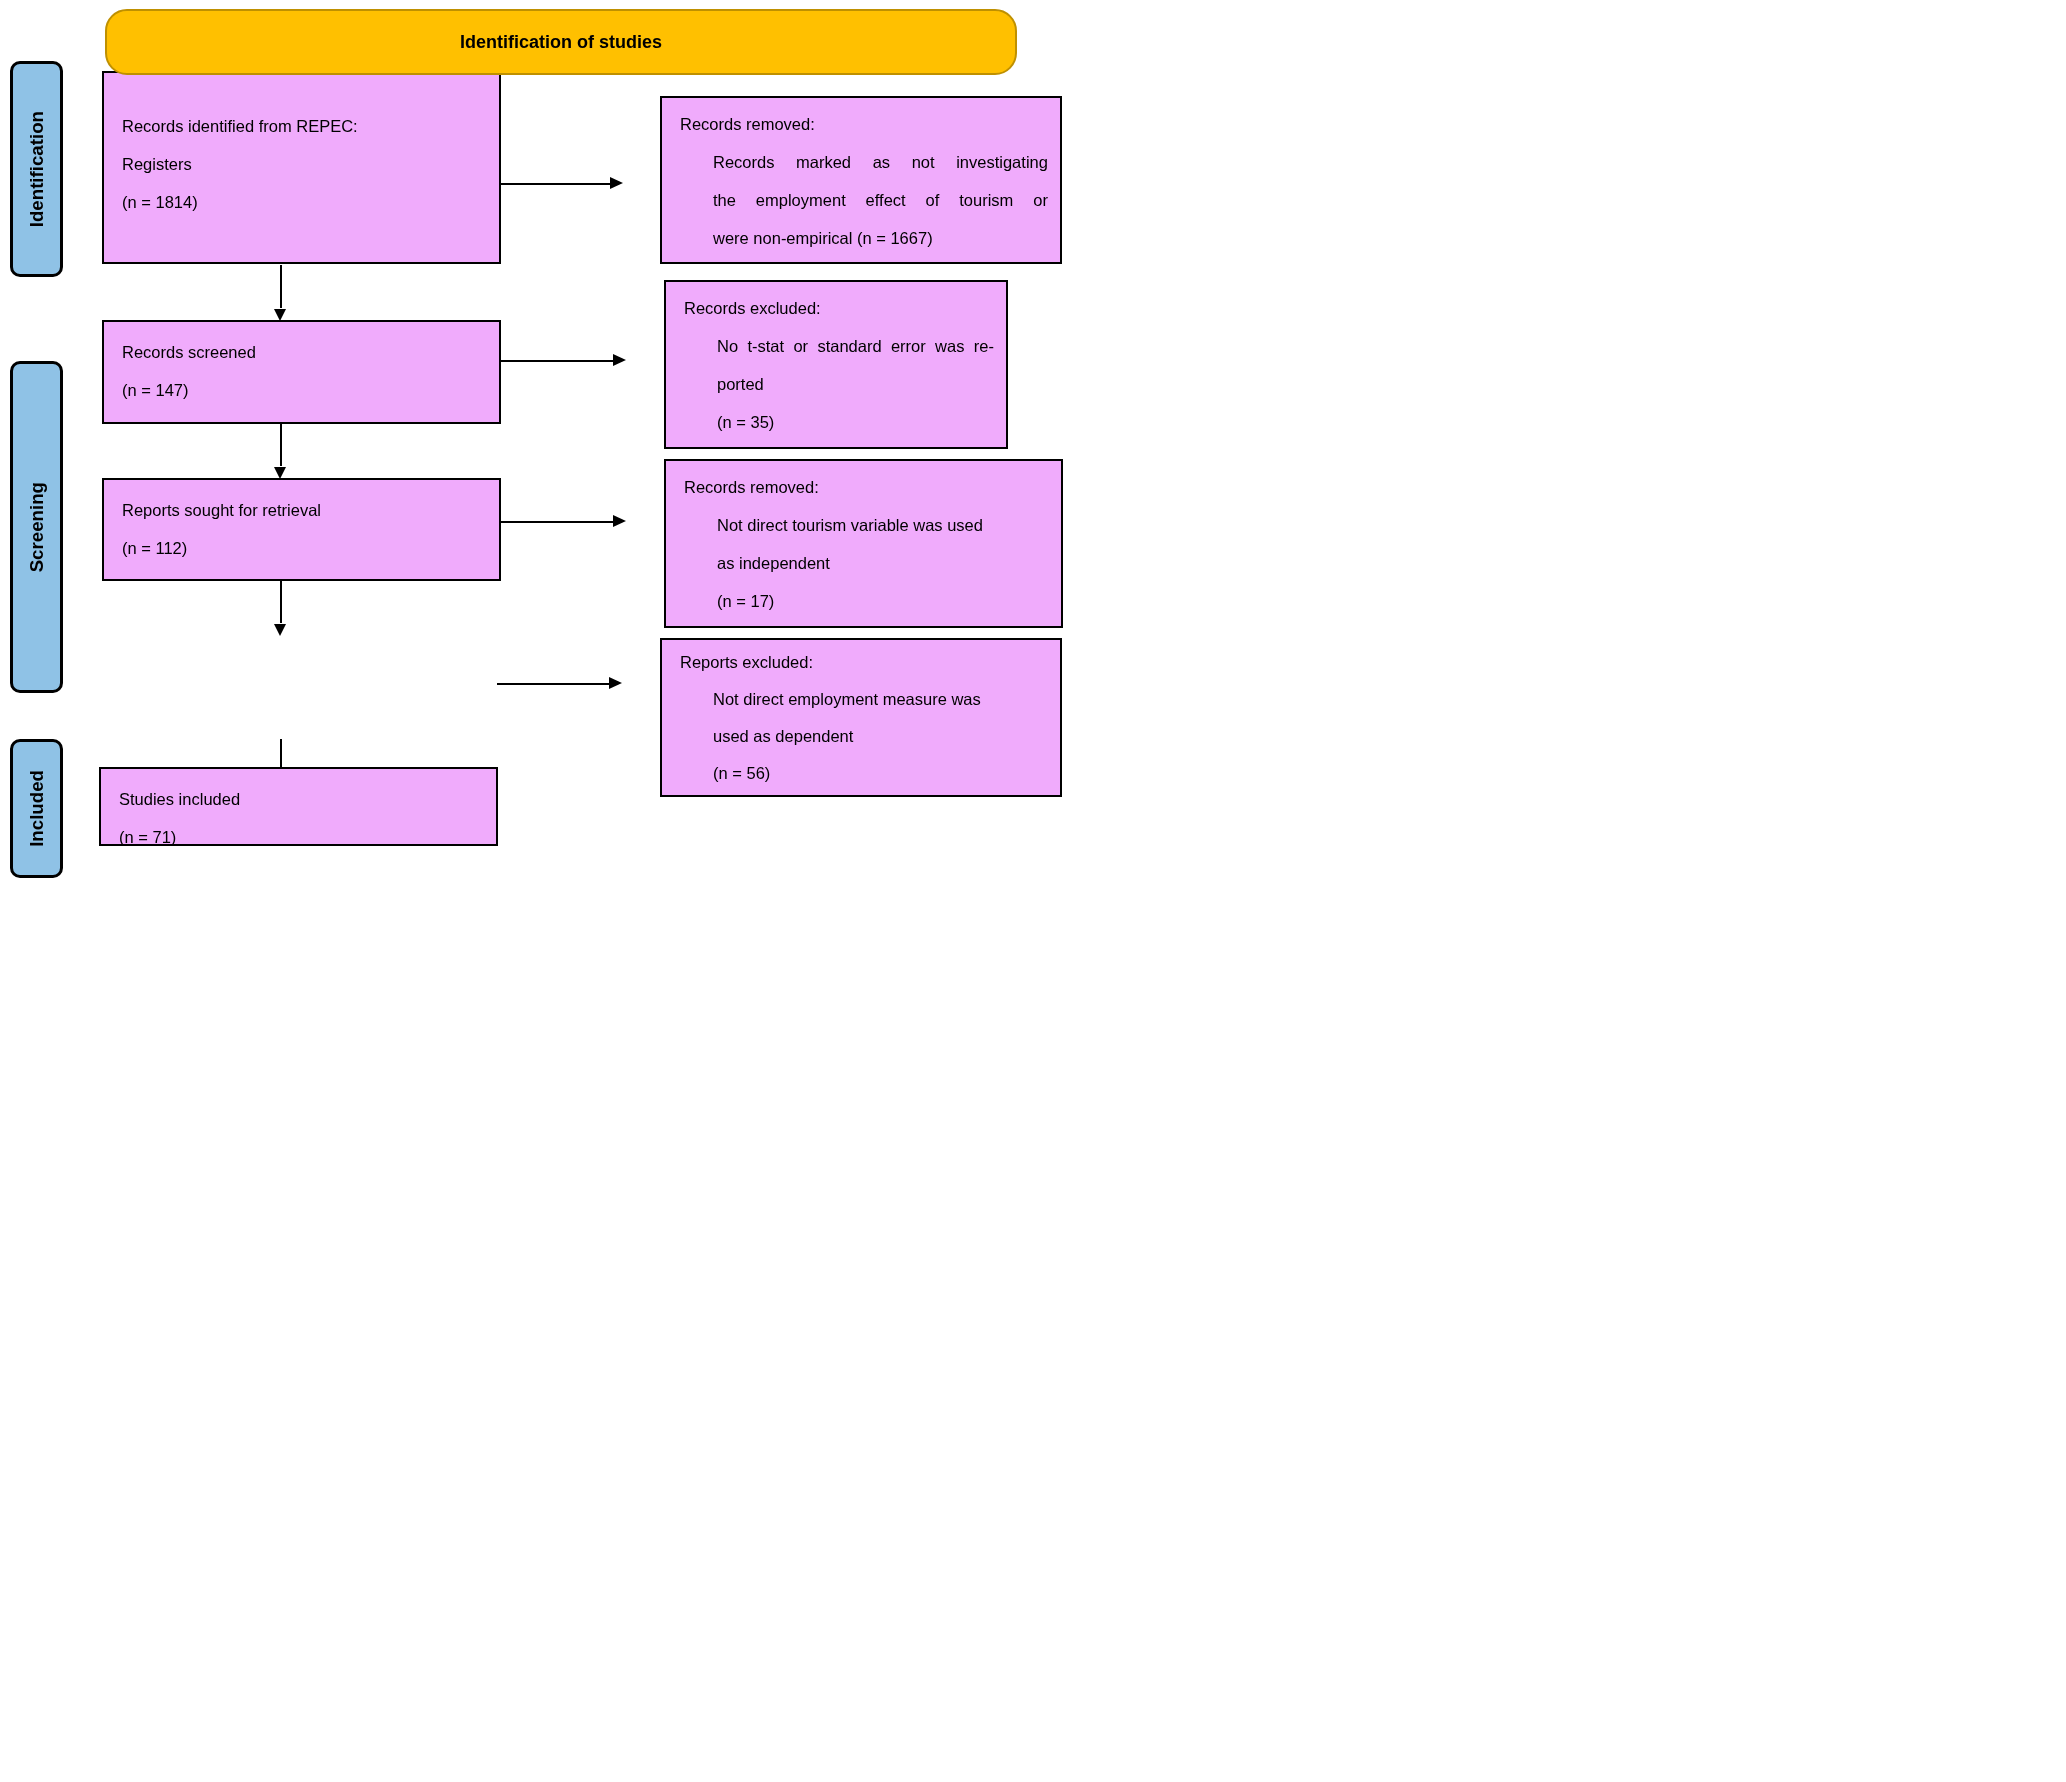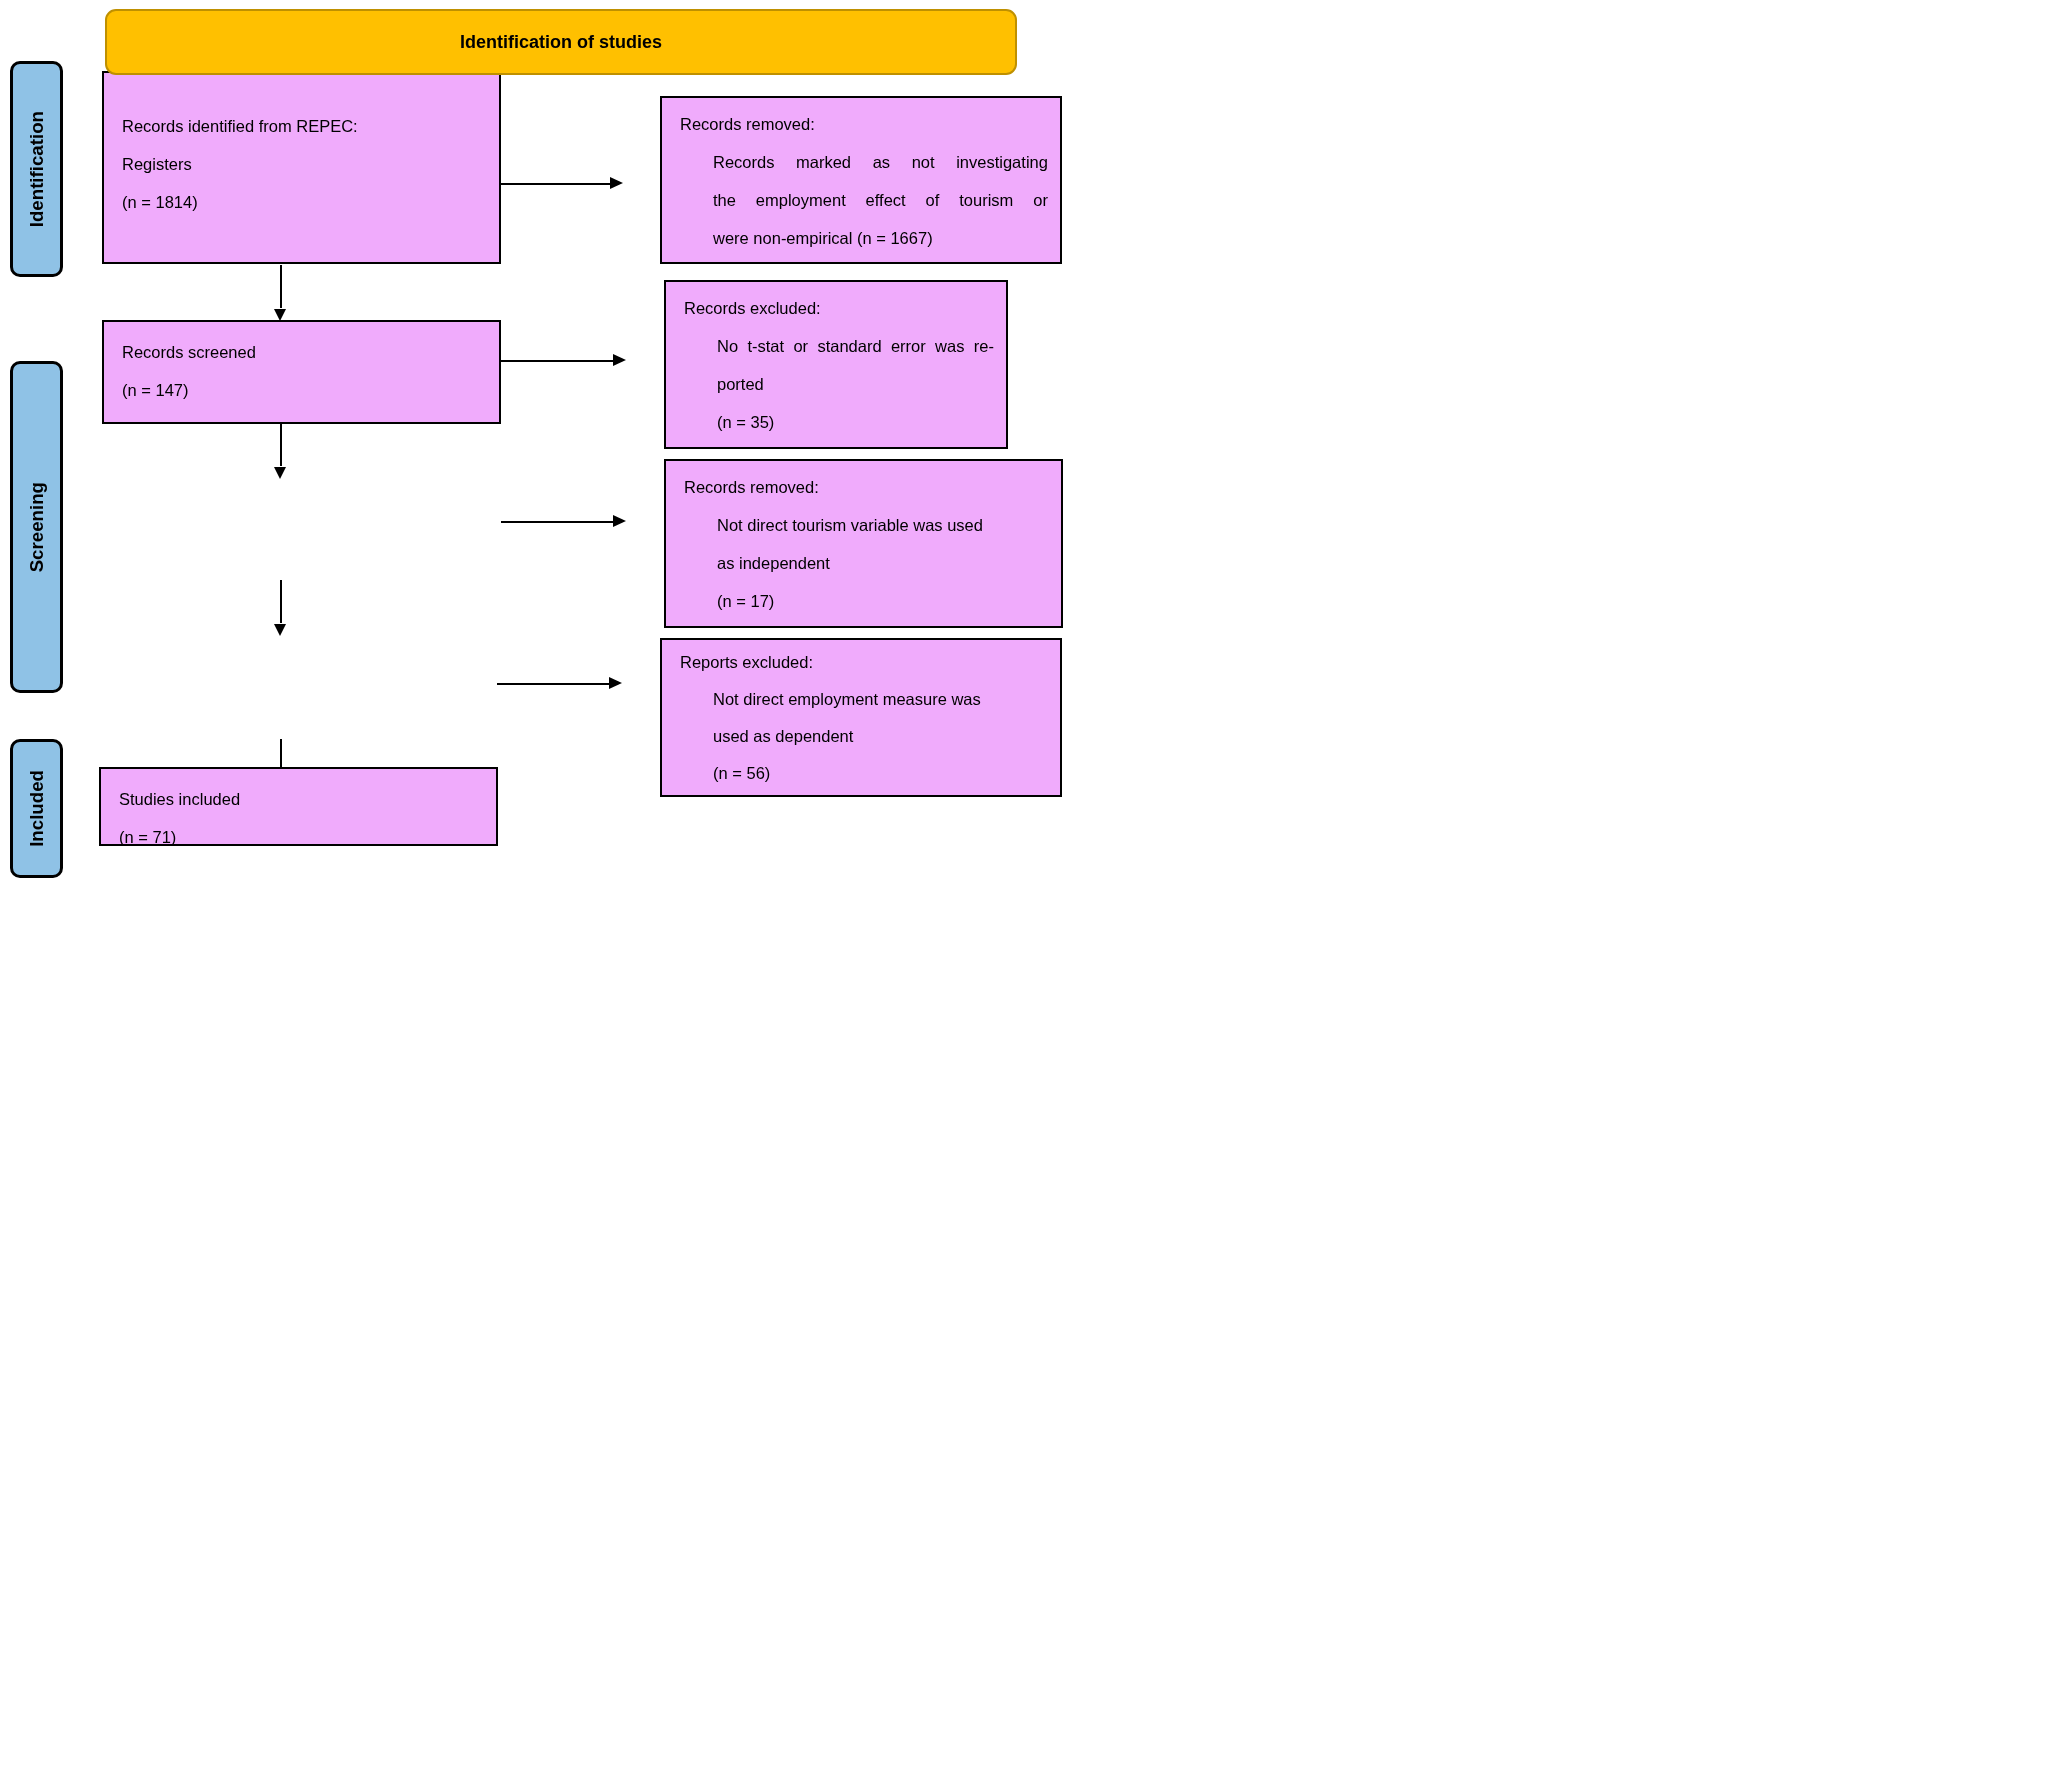--- a/index.html
+++ b/index.html
@@ -6,21 +6,21 @@
   .canvas{
     position:relative;
     width:1033px;height:891px;
     background:#ffffff;
     font-family:"Liberation Sans","DejaVu Sans",sans-serif;
     color:#000;
   }
   
   .banner{
     position:absolute;left:105px;top:9.3px;width:912px;height:66px;
-    background:#FFC000;border:2.2px solid #BF9000;border-radius:11px;
+    background:#FFC000;border:2.2px solid #BF9000;border-radius:22px;
     box-sizing:border-box;display:flex;align-items:center;justify-content:center;
     z-index:3;
   }
   .banner span{font-size:18px;font-weight:bold;}
   
   .stage{
     position:absolute;left:10px;width:53px;
     background:#8FC2E6;border:3.3px solid #000;border-radius:10px;
     box-sizing:border-box;display:flex;align-items:center;justify-content:center;
     z-index:2;
@@ -102,20 +102,26 @@
       <div>Registers</div>
       <div>(n = 1814)</div>
     </div>
   </div>
   <div class="fbox" id="boxL2">
     <div class="pad">
       <div>Records screened</div>
       <div>(n = 147)</div>
     </div>
   </div>
+  <div class="fbox" id="boxL3">
+    <div class="pad">
+      <div>Reports sought for retrieval</div>
+      <div>(n = 112)</div>
+    </div>
+  </div>
   <div class="fbox" id="boxL5">
     <div class="pad">
       <div>Studies included</div>
       <div>(n = 71)</div>
     </div>
   </div>
 
   <div class="fbox rbox" id="boxR1">
     <div class="pad">
       <div>Records removed:</div>

